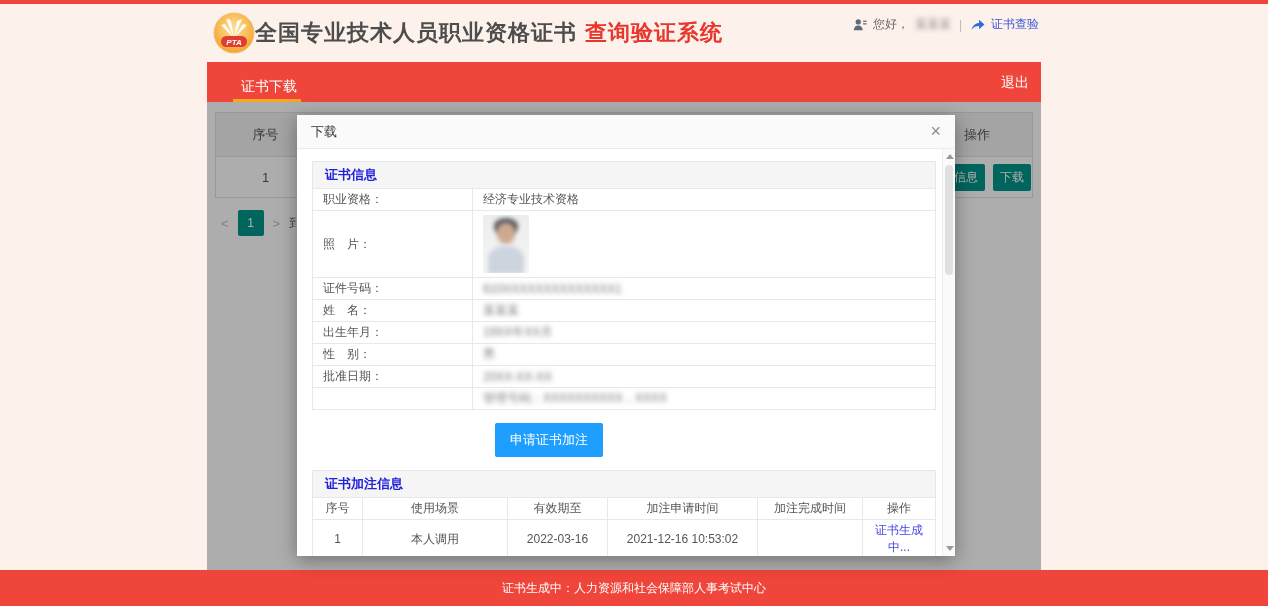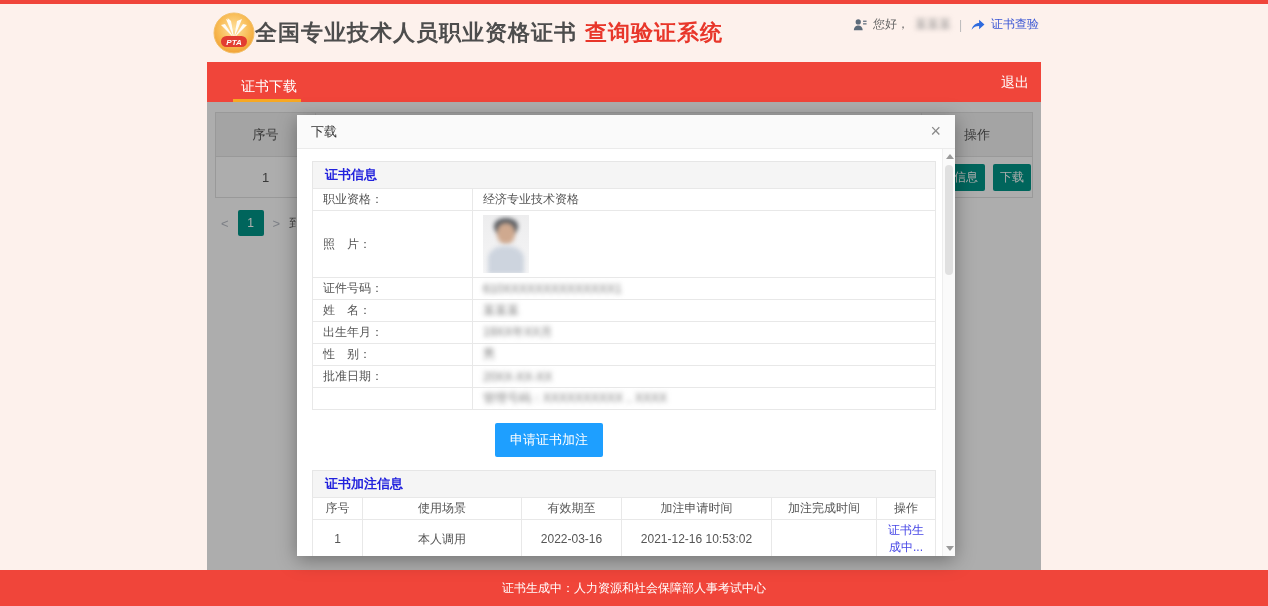--- a/index.html
+++ b/index.html
@@ -209,21 +209,21 @@
         </table>
 
       <button class="apply-btn">申请证书加注</button>
 
       
       <div class="section-bar">证书加注信息</div>
       <table class="grid anno">
         <tbody>
             <tr>
           <th style="width:50px">序号</th>
-          <th style="width:159px">使用场景</th>
+          <th style="width:145px">使用场景</th>
           <th style="width:100px">有效期至</th>
           <th style="width:150px">加注申请时间</th>
           <th style="width:105px">加注完成时间</th>
           <th>操作</th>
         </tr>
         <tr>
           <td>1</td>
           <td>本人调用</td>
           <td>2022-03-16</td>
           <td>2021-12-16 10:53:02</td>

